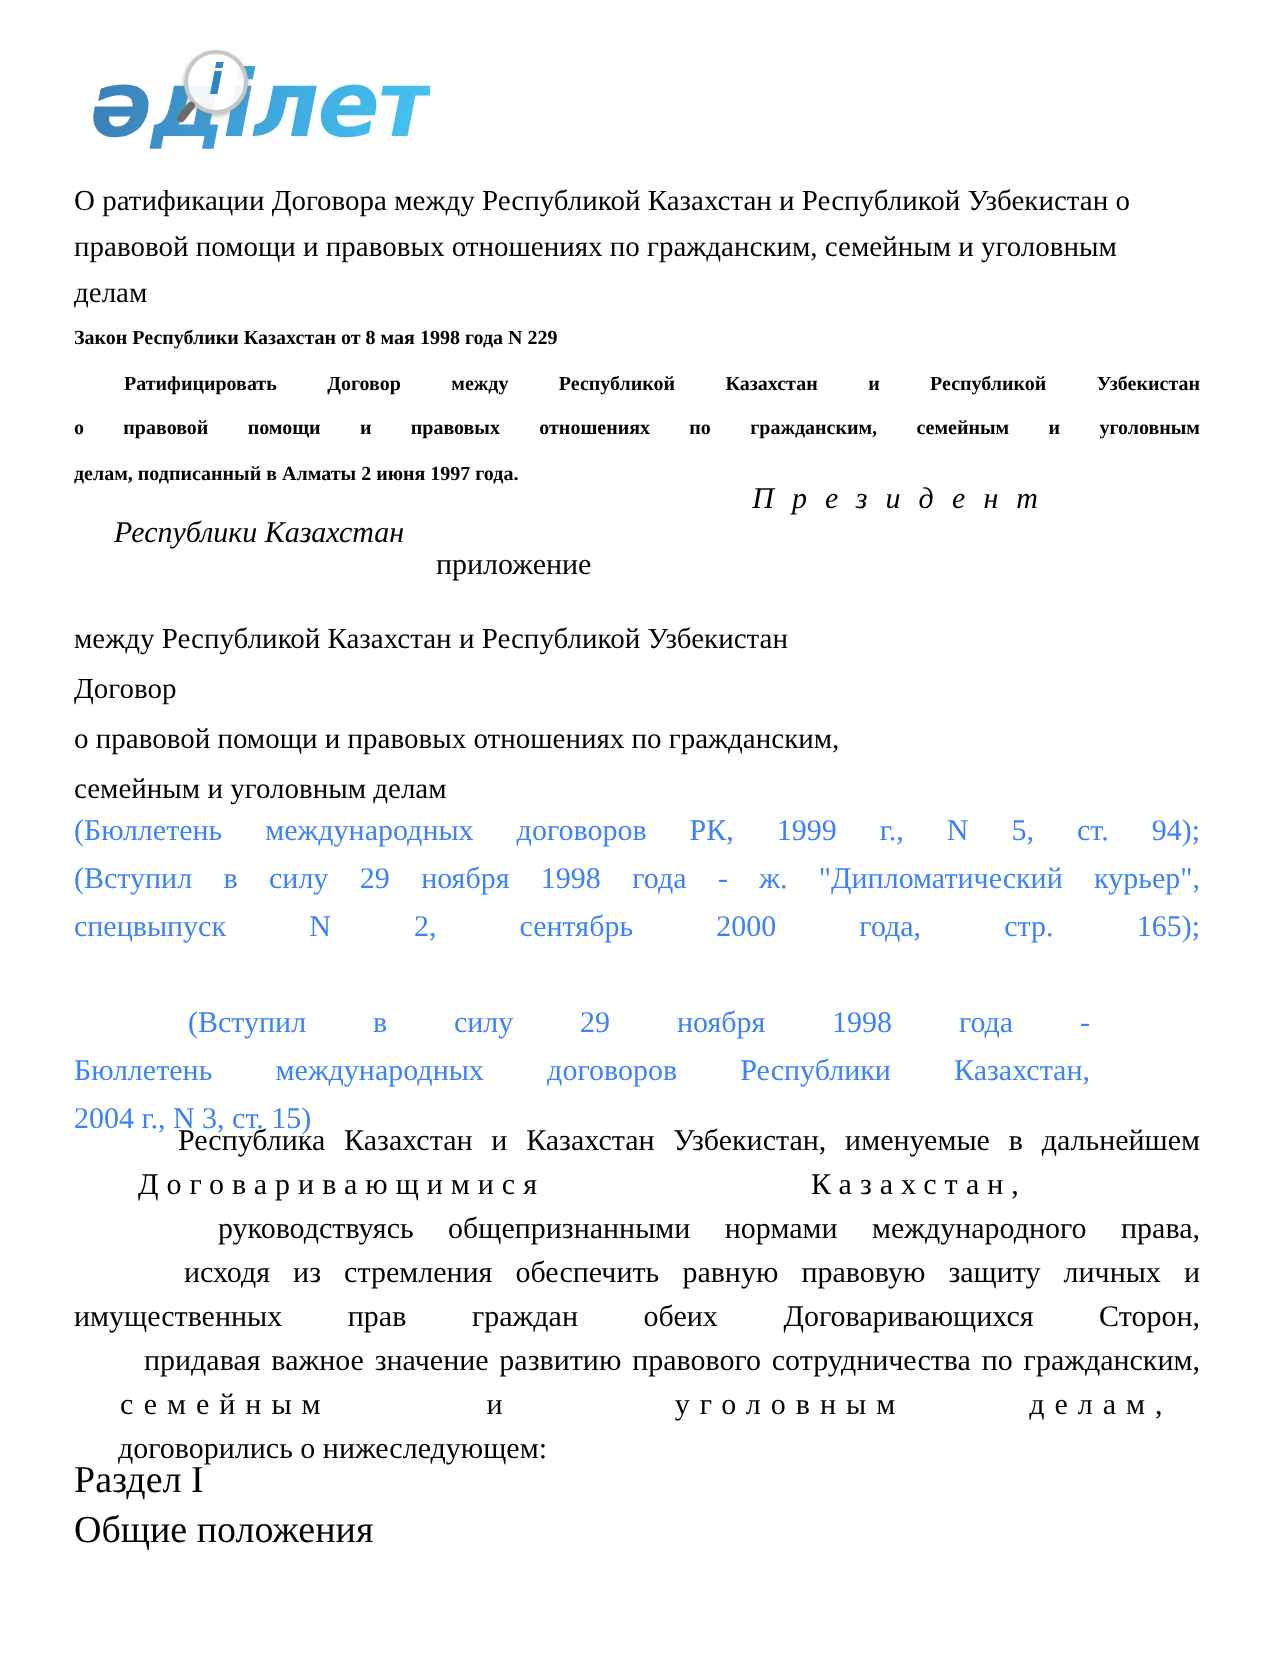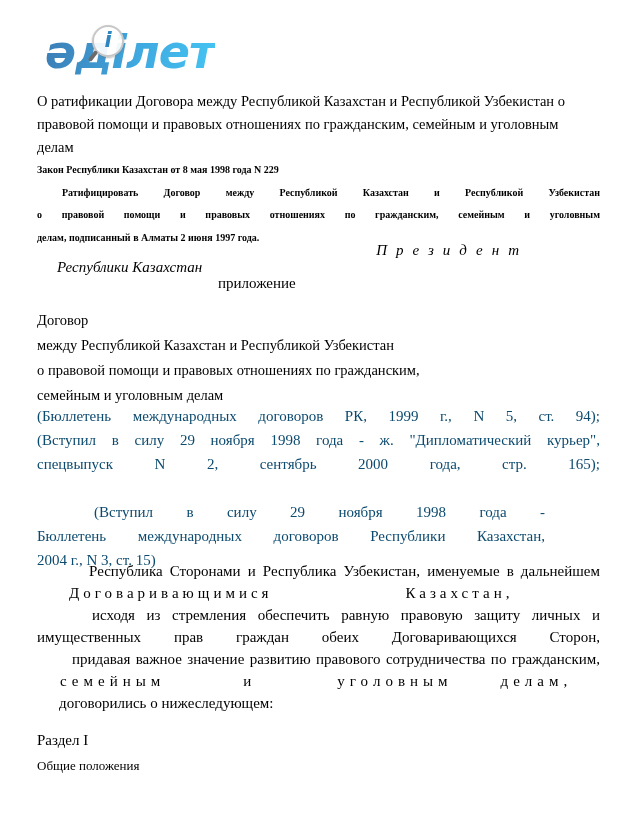--- a/index.html
+++ b/index.html
@@ -55,21 +55,21 @@
 
   .sig-block { top: 242px; font-size: 15px; font-style: italic; }
   .sig-block .line { line-height: 16.5px; }
   .president { text-align: right; padding-right: 72px; letter-spacing: 9px; }
   .republic { padding-left: 20px; }
   .annex { font-style: normal; padding-left: 181px; }
 
   .treaty-block { top: 308px; }
   .treaty-block .line { line-height: 25px; }
 
-  .red { color: #0c4a6e; font-size: 15px; }
+  .red { color: #3b82f6; font-size: 15px; }
   .red1-block { top: 404px; }
   .red1-block .line { line-height: 24px; }
   .red2-block { top: 500px; width: 508px; }
   .red2-block .line { line-height: 24px; }
 
   .preamble-block { top: 560px; font-size: 15px; }
   .preamble-block .line { line-height: 22px; }
   .spread { white-space: nowrap; }
   .spaced { letter-spacing: 4px; margin-left: 32px; }
   .spaced5 { letter-spacing: 5px; margin-left: 23px; }
@@ -103,50 +103,51 @@
     <div class="line">делам, подписанный в Алматы 2 июня 1997 года.</div>
   </div>
 
   <div class="abs sig-block">
     <div class="line president">Президент</div>
     <div class="line republic">Республики Казахстан</div>
     <div class="line annex">приложение</div>
   </div>
 
   <div class="abs treaty-block bold-serif">
+    <div class="line nowrap">между Республикой Казахстан и Республикой Узбекистан</div>
     <div class="line nowrap">Договор</div>
-    <div class="line nowrap">между Республикой Казахстан и Республикой Узбекистан</div>
     <div class="line nowrap">о правовой помощи и правовых отношениях по гражданским,</div>
     <div class="line nowrap">семейным и уголовным делам</div>
   </div>
 
   <div class="abs red1-block red">
     <div class="line jline">(Бюллетень международных договоров РК, 1999 г., N 5, ст. 94);</div>
     <div class="line jline">(Вступил в силу 29 ноября 1998 года - ж. "Дипломатический курьер",</div>
     <div class="line jline">спецвыпуск N 2, сентябрь 2000 года, стр. 165);</div>
   </div>
 
   <div class="abs red2-block red">
     <div class="line jline" style="text-indent:57px;">(Вступил в силу 29 ноября 1998 года -</div>
     <div class="line jline">Бюллетень международных договоров Республики Казахстан,</div>
     <div class="line">2004 г., N 3, ст. 15)</div>
   </div>
 
   <div class="abs preamble-block">
-    <div class="line jline" style="text-indent:52px;">Республика Сторонами и Республика Узбекистан, именуемые в дальнейшем</div>
+    <div class="line jline" style="text-indent:52px;">Республика Казахстан и Казахстан Узбекистан, именуемые в дальнейшем</div>
     <div class="line spread">
       <span class="spaced">Договаривающимися</span><span class="spaced" style="margin-left:133px;">Казахстан,</span>
     </div>
+    <div class="line jline" style="text-indent:72px;">руководствуясь общепризнанными нормами международного права,</div>
     <div class="line jline" style="text-indent:55px;">исходя из стремления обеспечить равную правовую защиту личных и</div>
     <div class="line jline">имущественных прав граждан обеих Договаривающихся Сторон,</div>
     <div class="line jline" style="text-indent:35px;">придавая важное значение развитию правового сотрудничества по гражданским,</div>
     <div class="line spread">
-      <span class="spaced5">семейным</span><span class="spaced5" style="margin-left:78px;">и</span><span class="spaced5" style="margin-left:81px;">уголовным</span><span class="spaced5" style="margin-left:48px;">делам,</span>
+      <span class="spaced5">семейным</span><span class="spaced5" style="margin-left:78px;">и</span><span class="spaced5" style="margin-left:81px;">уголовным</span><span class="spaced5" style="margin-left:62px;">делам,</span>
     </div>
     <div class="line" style="padding-left:22px;">договорились о нижеследующем:</div>
   </div>
 
   <div class="abs section-block bold-serif">
-    <div class="line" style="font-size:15px;">Раздел I</div>
-    <div class="line" style="font-size:13px;">Общие положения</div>
+    <div class="line" style="font-size:19px;">Раздел I</div>
+    <div class="line" style="font-size:19px;">Общие положения</div>
   </div>
 
 </div>
 
 </body></html>

